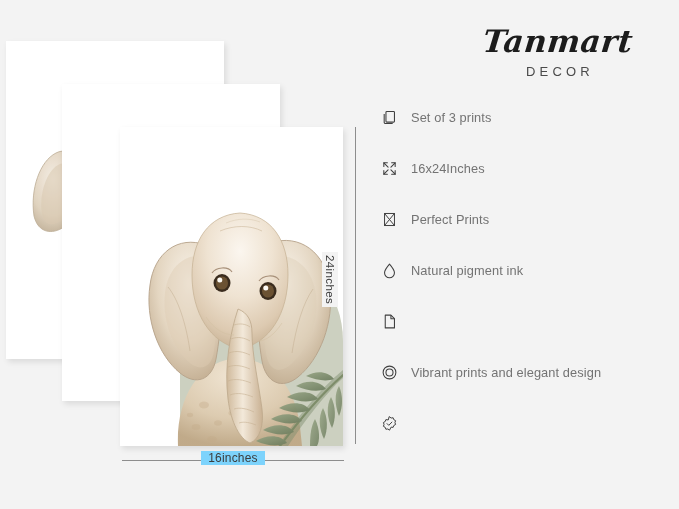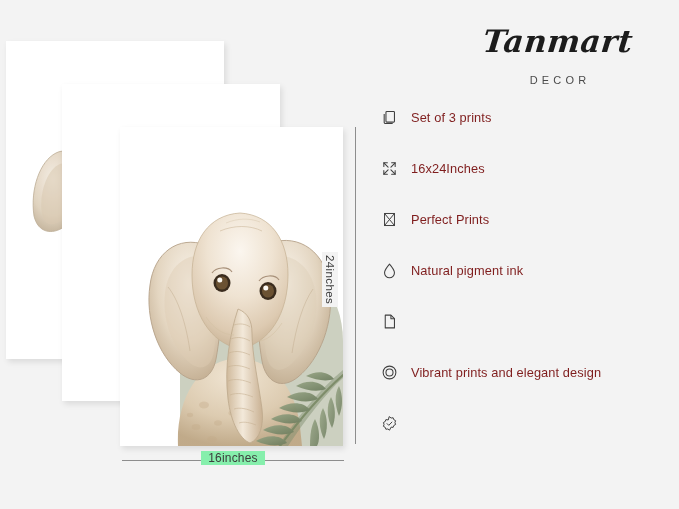--- a/index.html
+++ b/index.html
@@ -28,23 +28,23 @@
     font-family: "DejaVu Serif", serif;
     font-style: italic;
     font-weight: 700;
     font-size: 31px;
     letter-spacing: 0.5px;
     color: #1c1c1c;
     line-height: 1;
     transform: skewX(-6deg);
   }
   .logo-sub {
-    margin-top: 17px;
+    margin-top: 7px;
     font-family: "Liberation Sans", sans-serif;
-    font-size: 11px;
+    font-size: 13px;
     letter-spacing: 4.2px;
     color: #4a4a4a;
     padding-left: 4px;
   }
 
   
   .poster-stack {
     position: absolute;
     left: 0;
     top: 0;
@@ -111,21 +111,21 @@
     position: absolute;
     left: 122px;
     top: 451px;
     width: 222px;
     text-align: center;
     font-size: 12px;
     color: #3c3c3c;
     letter-spacing: 0.2px;
   }
   .dim-h-label span {
-    background: #86efac;
+    background: #7dd3fc;
     padding: 0 7px;
   }
 
   
   .features {
     position: absolute;
     left: 381px;
     top: 92px;
     width: 288px;
   }
@@ -137,21 +137,21 @@
   .feature-icon {
     width: 30px;
     flex: 0 0 30px;
     display: flex;
     align-items: center;
     justify-content: flex-start;
     color: #3f3f3f;
   }
   .feature-label {
     font-size: 12.8px;
-    color: #7f1d1d;
+    color: #737373;
     letter-spacing: 0.1px;
     white-space: nowrap;
   }
 </style>
 </head>
 <body>
 
 <div class="poster-stack">
 
   <div class="poster poster-back">

